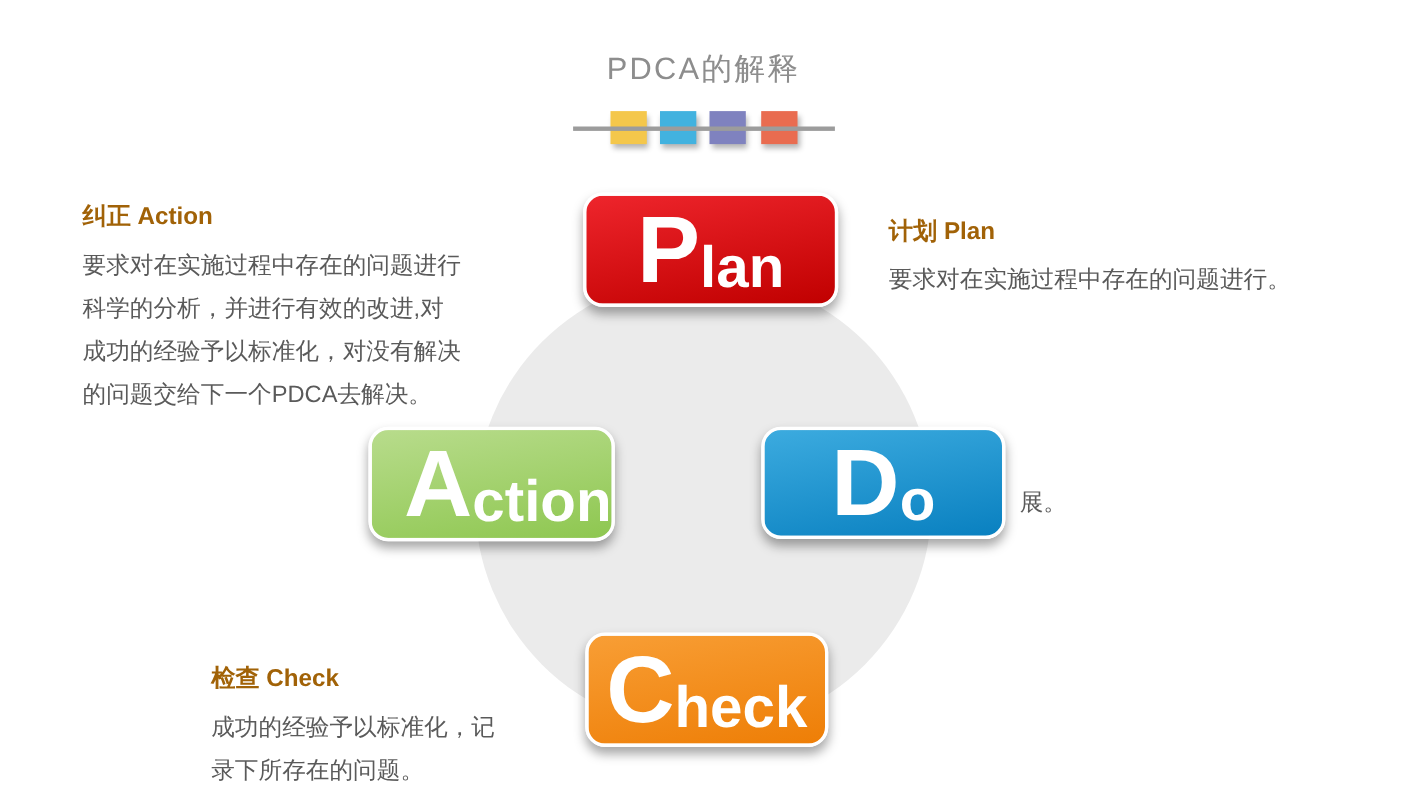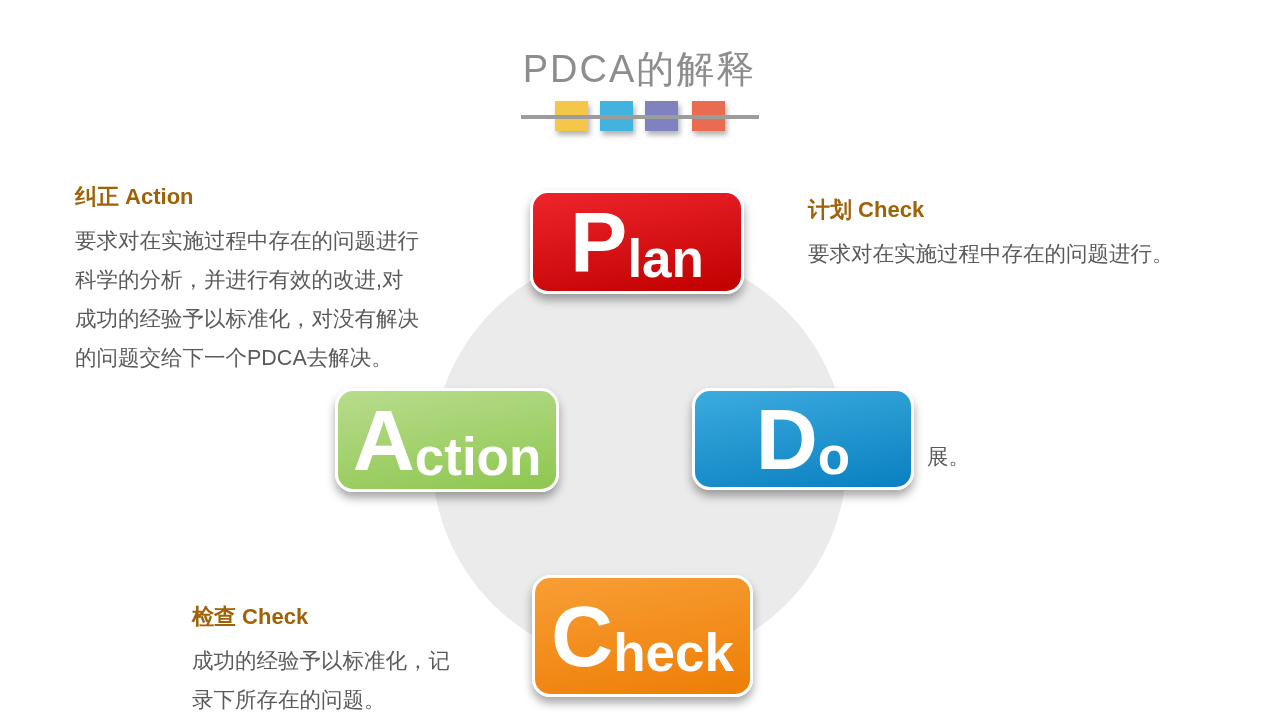--- a/index.html
+++ b/index.html
@@ -4,21 +4,21 @@
 <style>
   html,body { margin:0; padding:0; background:#ffffff; }
   .slide {
     position:relative; width:1279px; height:720px; overflow:hidden;
     background:#ffffff;
     font-family:"Liberation Sans","DejaVu Sans",sans-serif;
   }
   
   .title {
     position:absolute; left:0; right:0; top:44px;
-    text-align:center; font-size:38px; font-weight:400;
+    text-align:center; font-size:28px; font-weight:400;
     color:#8d8d8d; letter-spacing:2px;
   }
   
   .divider-line {
     position:absolute; left:521px; top:115px; width:238px; height:4px;
     z-index:3;
   }
   .sq {
     position:absolute; top:101px; width:33px; height:30px; z-index:2;
     box-shadow:2px 4px 5px rgba(0,0,0,0.30);
@@ -31,24 +31,24 @@
     border-radius:50%; z-index:1;
   }
   
   .pdca-btn {
     position:absolute; z-index:5; box-sizing:border-box;
     display:flex; align-items:center; justify-content:center;
     border-radius:18px; border:3px solid #ffffff;
     box-shadow:0 6px 10px rgba(0,0,0,0.35);
     color:#ffffff; font-weight:bold;
   }
-  .btn-plan   { left:530px; top:190px; width:214px; height:104px; }
+  .btn-plan   { left:530px; top:175px; width:232px; height:104px; }
   .btn-do     { left:692px; top:388px; width:222px; height:102px; }
-  .btn-action { left:335px; top:388px; width:224px; height:104px; }
-  .btn-check  { left:532px; top:575px; width:221px; height:122px; }
+  .btn-action { left:335px; top:388px; width:224px; height:104px;justify-content:flex-end; }
+  .btn-check  { left:532px; top:575px; width:221px; height:104px; }
   .btn-text { line-height:1; white-space:nowrap; }
   .btn-text .initial { font-size:86px; line-height:1; }
   .btn-text .rest    { font-size:53px; line-height:1; position:relative; top:5px; }
   
   .tblock { position:absolute; z-index:4; }
   .theading {
     font-size:22px; font-weight:bold; color:#a16207;
     margin:0 0 8px 0; line-height:34px; white-space:nowrap;
   }
   .tline {
@@ -89,21 +89,21 @@
 
   <div class="tblock block-action">
     <div class="theading">纠正 Action</div>
     <div class="tline">要求对在实施过程中存在的问题进行</div>
     <div class="tline">科学的分析，并进行有效的改进,对</div>
     <div class="tline">成功的经验予以标准化，对没有解决</div>
     <div class="tline">的问题交给下一个PDCA去解决。</div>
   </div>
 
   <div class="tblock block-plan">
-    <div class="theading">计划 Check</div>
+    <div class="theading">计划 Plan</div>
     <div class="tline">要求对在实施过程中存在的问题进行。</div>
   </div>
 
   <div class="tblock block-do">
     <div class="tline">展。</div>
   </div>
 
   <div class="tblock block-check">
     <div class="theading">检查 Check</div>
     <div class="tline">成功的经验予以标准化，记</div>

